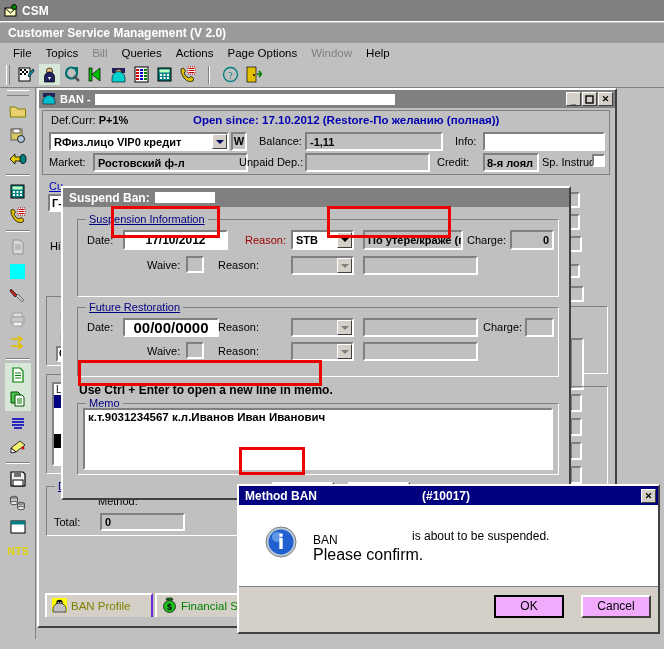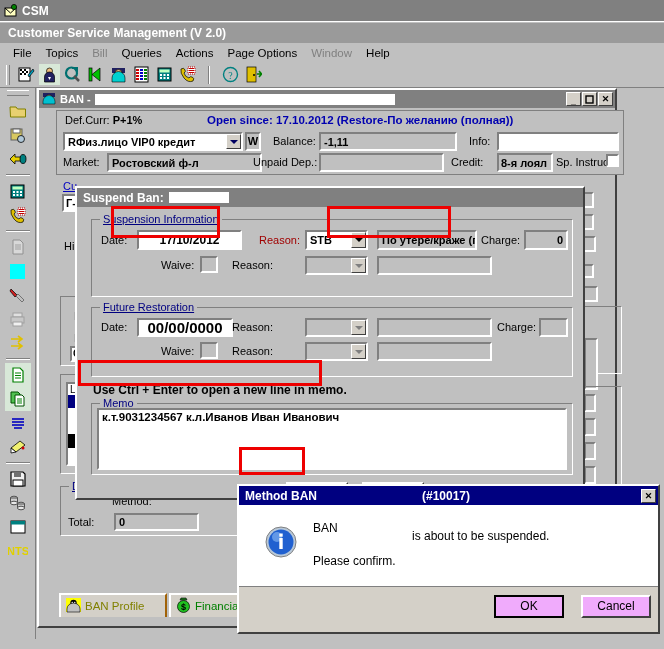--- a/index.html
+++ b/index.html
@@ -82,21 +82,21 @@
     padding:0 2px 0 3px; gap:4px;
   }
   #ban-titlebar .t { color:#ffffff; font-weight:bold; font-size:11px; white-space:nowrap; }
   .redact { background:#ffffff; height:11px; display:inline-block; }
   .wbtns { margin-left:auto; display:flex; gap:1px; }
   .wbtn { width:15px; height:14px; background:#d4d0c8; border-top:1px solid #ffffff;
           border-left:1px solid #ffffff; border-right:1px solid #404040;
           border-bottom:1px solid #404040; font-size:9px; line-height:12px; text-align:center;
           font-family:"Liberation Sans", sans-serif; font-weight:bold; }
 
-  #ban-body { position:relative; height:518px;margin-left:14px; }
+  #ban-body { position:relative; height:518px; }
 
   .lbl { font-size:11px; color:#000; }
   .bold { font-weight:bold; }
 
   
   #ban-header { position:absolute; left:3px; top:2px; width:568px; height:65px;
                 background:#c0c0c0; border:1px solid #808080; }
   .hdr-open { position:absolute; left:150px; top:3px; color:#0000b0; font-weight:bold;
               font-size:11.5px; }
   .hdr-defc { position:absolute; left:8px; top:3px; font-size:11px; }
@@ -147,21 +147,21 @@
   }
   #confirm-dialog .cdlg-title .t { color:#ffffff; font-weight:bold; font-size:12px; }
   #confirm-dialog .cdlg-title .n { color:#ffffff; font-weight:bold; font-size:12px;
                                    margin-left:105px; }
   #confirm-dialog .cbody { background:#ffffff; height:82px; position:relative;
                            border-bottom:1px solid #808080; }
   #confirm-dialog .cfoot { height:45px; position:relative; background:#d4d0c8; }
 
   .tab { position:absolute; height:24px; background:#d4d0c8;
          border-top:2px solid #ffffff; border-left:2px solid #ffffff;
-         border-right:2px solid #a16207; display:flex; align-items:center; gap:3px;
+         border-right:2px solid #6d28d9; display:flex; align-items:center; gap:3px;
          padding-left:4px; }
 
   .statusline { position:absolute; left:0; bottom:0; width:664px; height:10px; background:#c0c0c0; }
 </style>
 </head>
 <body>
 
 <div id="app-root">
 
   <div id="app-titlebar">
@@ -725,23 +725,23 @@
     <div class="cbody">
       <span style="position:absolute; left:25px; top:20px;">
         <svg width="34" height="34" viewBox="0 0 34 34">
           <circle cx="17" cy="17" r="15" fill="#b8c8d8" stroke="#808080" stroke-width="1"></circle>
           <circle cx="17" cy="17" r="12.5" fill="#2060d0"></circle>
           <circle cx="13" cy="12" r="5" fill="#80b0f0" opacity="0.7"></circle>
           <rect x="15.3" y="13" width="3.4" height="11" fill="#fff"></rect>
           <rect x="15.3" y="8.5" width="3.4" height="3.2" fill="#fff"></rect>
         </svg>
       </span>
-      <span style="position:absolute; left:74px; top:16px; font-size:12px;">BAN</span>
+      <span style="position:absolute; left:74px; top:28px; font-size:12px;">BAN</span>
       <span style="position:absolute; left:152px; top:24px; font-size:12px;margin-left:21px;">is about to be suspended.</span>
-      <span style="position:absolute; left:74px; top:49px; font-size:12px;">Please confirm.</span>
+      <span style="position:absolute; left:74px; top:41px; font-size:16px;">Please confirm.</span>
     </div>
     <div class="cfoot">
       <div class="btn3d" style="position:absolute; left:255px; top:8px; width:70px; height:23px;
                   line-height:19px; font-size:12px; border:2px solid #000000;">
         <span>OK</span>
       </div>
       <div class="btn3d" style="position:absolute; left:342px; top:8px; width:70px; height:23px;
                   line-height:19px; font-size:12px;">
         <span>Cancel</span>
       </div>

